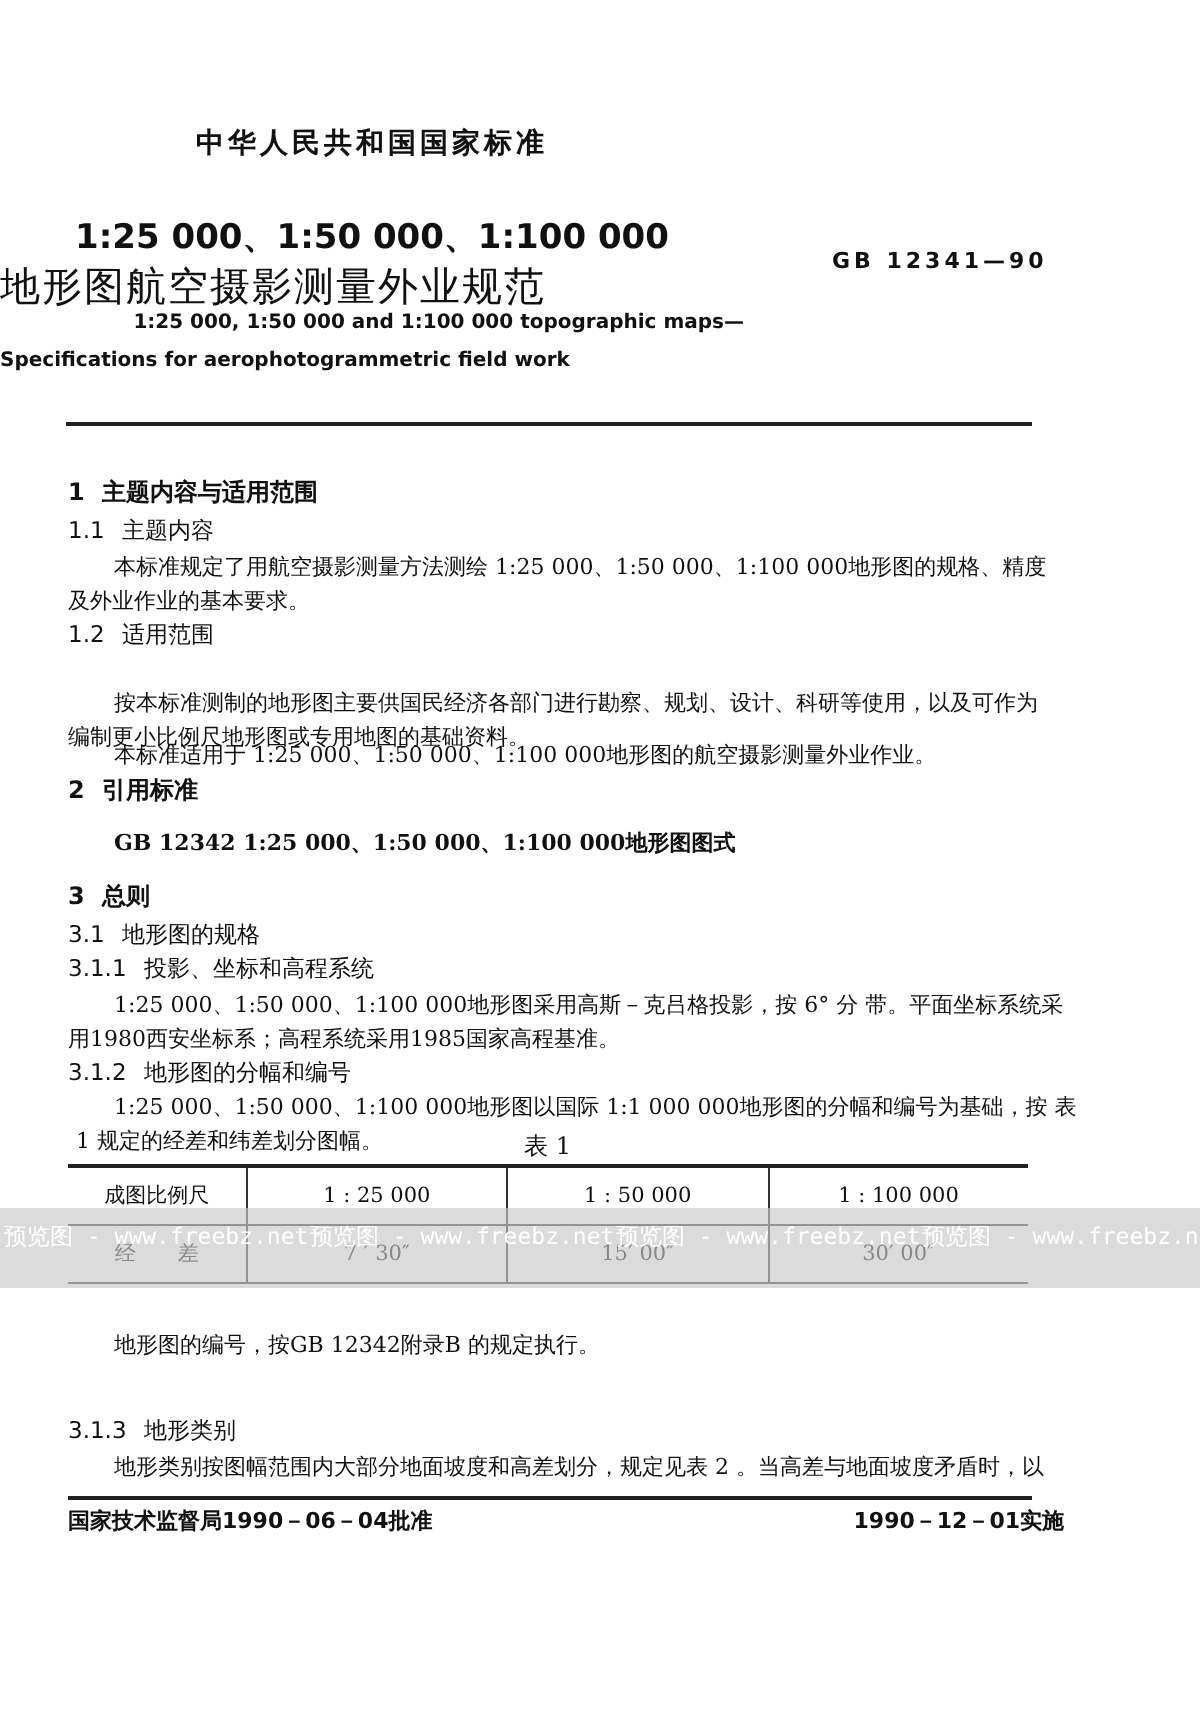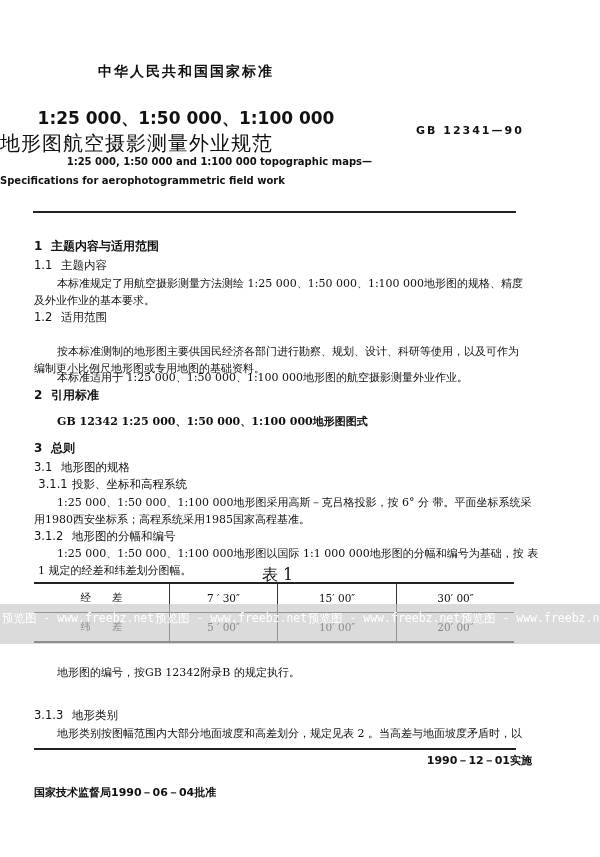--- a/index.html
+++ b/index.html
@@ -28,21 +28,21 @@
              font-size: 10.5px; }
   table.t1 td { text-align: center; height: 28px; border-bottom: 1.5px solid #333; padding: 0; }
   table.t1 tr:first-child td { border-top: 2px solid #222; }
   table.t1 td + td { border-left: 1px solid #333; }
 
   .watermark { position: absolute; left: 0; top: 604px; width: 600px; height: 40px;
                background: rgba(200,200,200,0.65); }
   .watermark span { position: absolute; top: 7px; font-family: "DejaVu Sans Mono", "Liberation Mono", monospace;
                     font-size: 11.5px; color: #ffffff; white-space: nowrap; }
 
-  .footer-left { left: 34px; top: 753px; font-size: 11px; font-weight: bold; margin-top: 32px; }
+  .footer-left { left: 34px; top: 753px; font-size: 11px; font-weight: bold; }
   .footer-right { right: 68px; top: 753px; font-size: 11px; font-weight: bold; }
 </style>
 </head>
 <body>
 
 <div class="abs sans bold national">中华人民共和国国家标准</div>
 <div class="abs sans bold title-scale">1:25 000、1:50 000、1:100 000</div>
 <div class="abs sans title-cn">地形图航空摄影测量外业规范</div>
 <div class="abs sans bold std-no">GB 12341—90</div>
 <div class="abs sans bold title-en1">1:25 000, 1:50 000 and 1:100 000 topographic maps—</div>
@@ -71,45 +71,45 @@
 </div>
 <div class="abs p" style="left:57px; top:414px;font-weight:bold;">GB 12342    1:25 000、1:50 000、1:100 000地形图图式</div>
 
 <div class="abs h1 sans" style="left:34px; top:440px;">
   <span class="num">3</span><span>总则</span>
 </div>
 <div class="abs h2 sans" style="left:34px; top:460px;">
   <span class="num" style="width:27px;">3.1</span><span>地形图的规格</span>
 </div>
 <div class="abs h2 sans" style="left:34px; top:477px;">
-  <span class="num" style="width:38px;text-align:center;">3.1.1</span><span>投影、坐标和高程系统</span>
+  <span class="num" style="width:38px;">3.1.1</span><span>投影、坐标和高程系统</span>
 </div>
 <div class="abs p" style="left:57px; top:495px;">1:25 000、1:50 000、1:100 000地形图采用高斯－克吕格投影，按 6° 分 带。平面坐标系统采</div>
 <div class="abs p" style="left:34px; top:512px;">用1980西安坐标系；高程系统采用1985国家高程基准。</div>
 
 <div class="abs h2 sans" style="left:34px; top:529px;">
   <span class="num" style="width:38px;">3.1.2</span><span>地形图的分幅和编号</span>
 </div>
 <div class="abs p" style="left:57px; top:546px;">1:25 000、1:50 000、1:100 000地形图以国际 1:1 000 000地形图的分幅和编号为基础，按 表</div>
 <div class="abs p" style="left:38px; top:563px;">1 规定的经差和纬差划分图幅。</div>
 
-<div class="abs p" style="left:262px; top:565px; font-size:16px;">表 1</div>
+<div class="abs p" style="left:262px; top:565px; font-size:12px;">表 1</div>
 <table class="t1">
   <tbody>
+      <tr>
+    <td style="width:89px;">成图比例尺</td>
+    <td style="width:130px;">1 : 25 000</td>
+    <td style="width:130px;">1 : 50 000</td>
+    <td style="width:130px;">1 : 100 000</td>
+  </tr>
   <tr>
     <td>经　　差</td>
     <td>7 ′ 30″</td>
     <td>15′ 00″</td>
     <td>30′ 00″</td>
-  </tr>
-  <tr>
-    <td style="border-bottom:2px solid #222;">纬　　差</td>
-    <td style="border-bottom:2px solid #222;">5 ′ 00″</td>
-    <td style="border-bottom:2px solid #222;">10′ 00″</td>
-    <td style="border-bottom:2px solid #222;">20′ 00″</td>
   </tr>
 </tbody>
   </table>
 
 <div class="watermark">
   <span style="left:2px;">预览图 - www.freebz.net</span>
   <span style="left:155px;">预览图 - www.freebz.net</span>
   <span style="left:308px;">预览图 - www.freebz.net</span>
   <span style="left:461px;">预览图 - www.freebz.net</span>
 </div>

